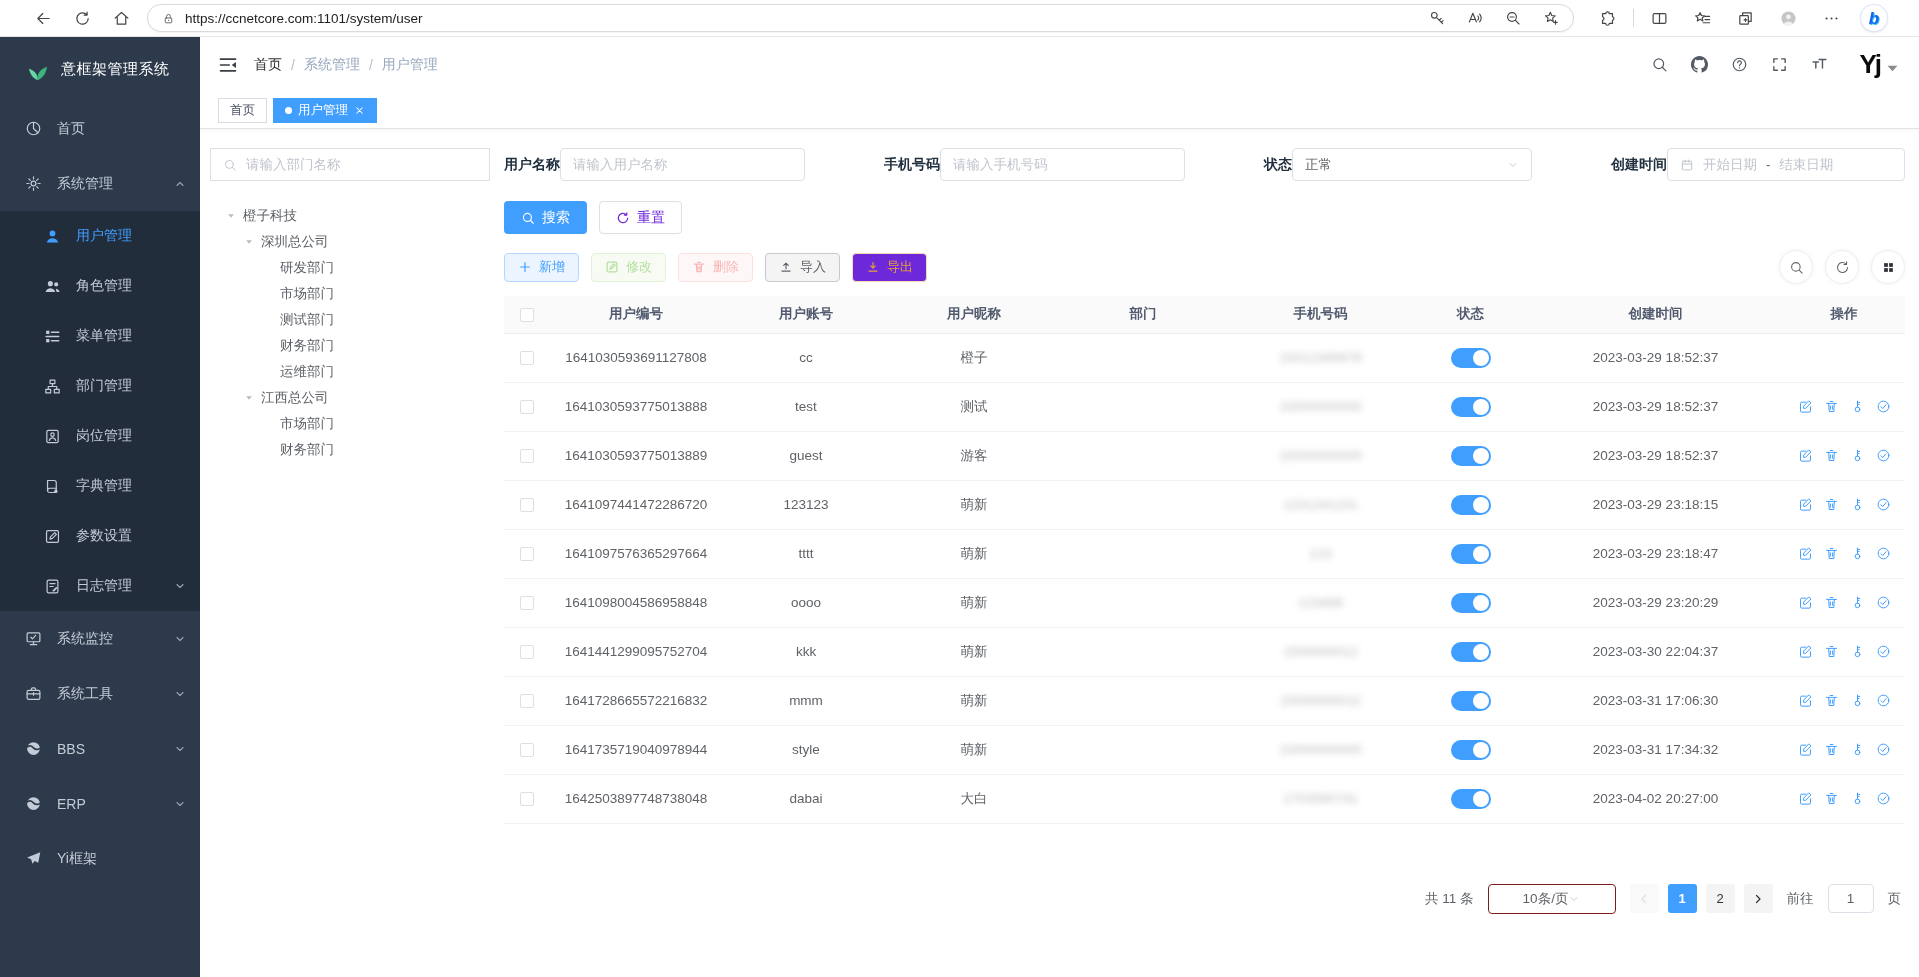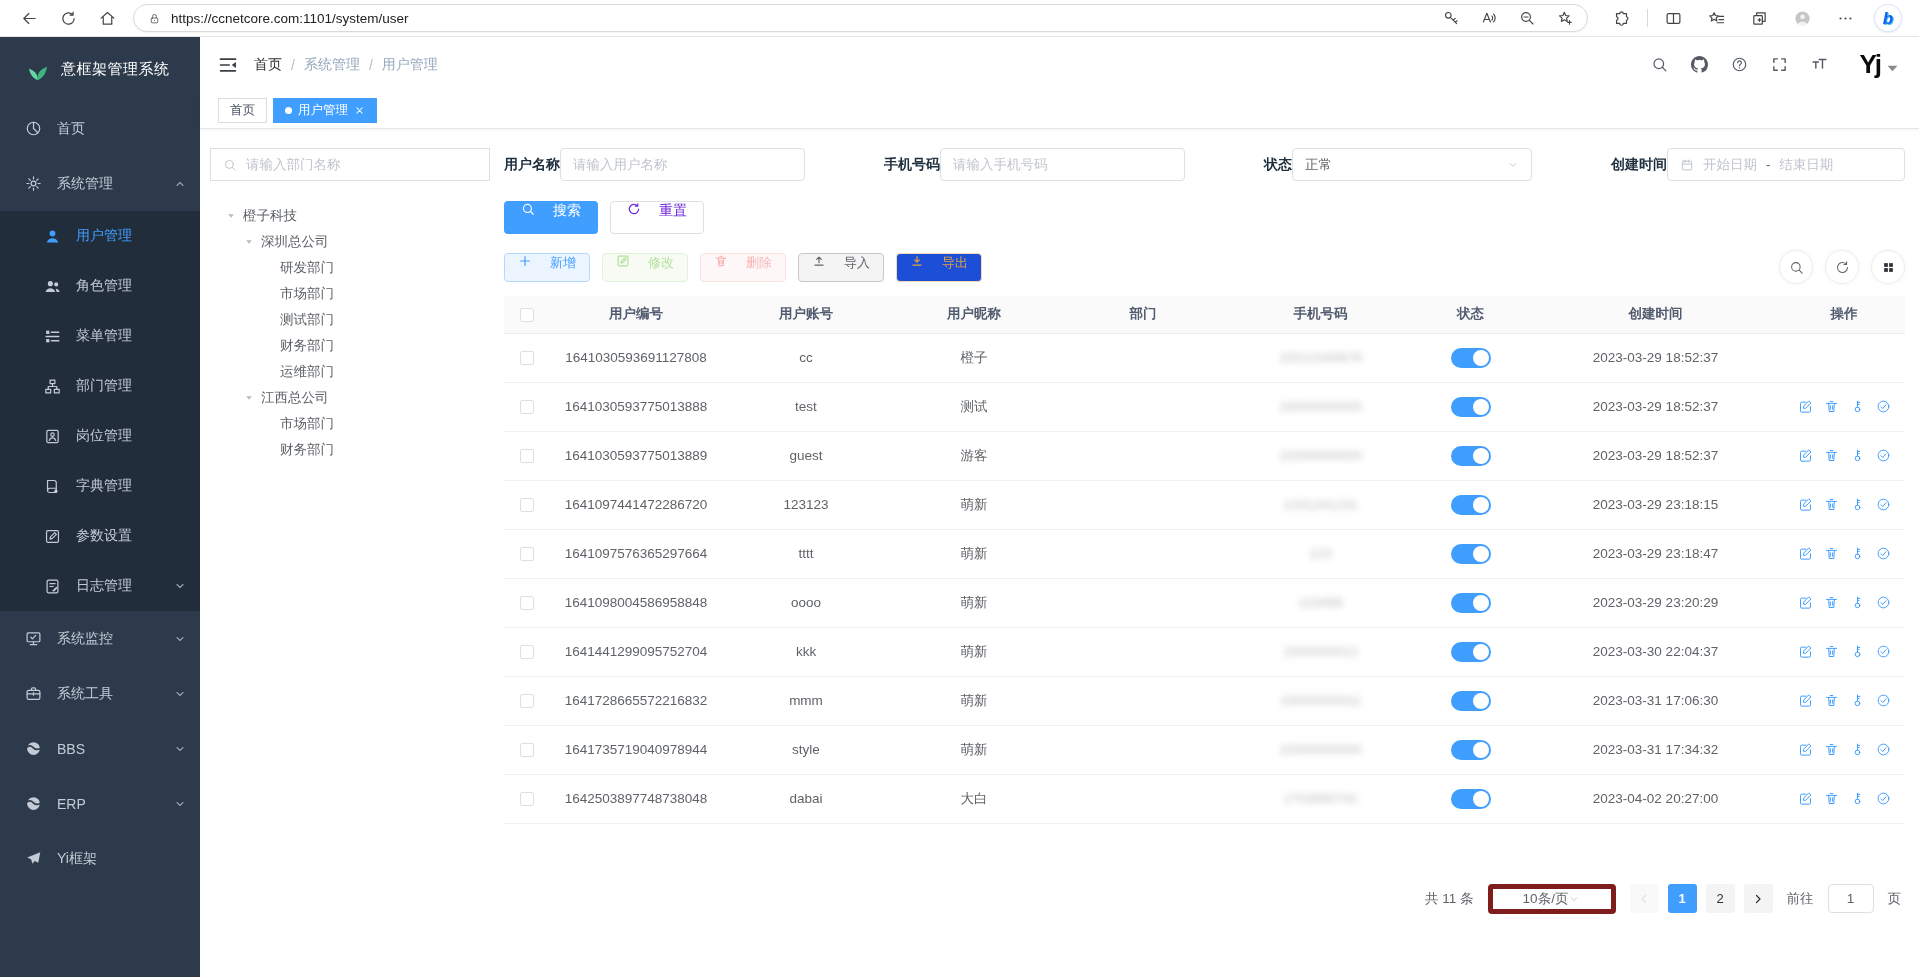--- a/index.html
+++ b/index.html
@@ -3,21 +3,21 @@
 <meta charset="utf-8">
 <style>
   *{box-sizing:border-box}
   html,body{margin:0;padding:0}
   body{width:1919px;height:977px;overflow:hidden;background:#fff;position:relative;
        font-family:"Liberation Sans","DejaVu Sans",sans-serif;-webkit-font-smoothing:antialiased}
   .icon{display:inline-flex;align-items:center;justify-content:center;flex-shrink:0}
   .icon svg{width:100%;height:100%;fill:none;stroke:currentColor;stroke-width:1.7;stroke-linecap:round;stroke-linejoin:round;display:block}
 
   
-  .browser-bar{height:37px;display:flex;align-items:center;background:#fff;border-bottom:1px solid #e6e6e6;padding:0 10px}
+  .browser-bar{height:37px;display:flex;align-items:center;background:#fff;border-bottom:1px solid #e6e6e6;padding:0 24px}
   .bicon{width:17px;height:17px;color:#454545;margin:0 11px;cursor:pointer}
   .url-pill{flex:1;height:28px;background:#fff;border:1px solid #dadada;border-radius:14px;display:flex;align-items:center;
             padding:0 14px;box-shadow:0 1px 2px rgba(0,0,0,.05);margin-left:6px;min-width:0}
   .url-pill .lock{width:13px;height:13px;color:#5f6368;margin-right:10px}
   .url-text{flex:1;font-size:13.5px;color:#202124;white-space:nowrap;overflow:hidden}
   .pill-right{display:flex;align-items:center;gap:22px;color:#454545}
   .pill-right .icon{width:16px;height:16px;cursor:pointer}
   .browser-right{display:flex;align-items:center;margin-left:12px;color:#454545}
   .browser-right .icon{width:17px;height:17px;margin:0 13px;cursor:pointer}
   .vdiv{width:1px;height:18px;background:#d9d9d9;margin:0 4px}
@@ -81,33 +81,33 @@
           padding:0 12px;background:#fff;cursor:text}
   .w240{width:245px}
   .select{width:240px;justify-content:space-between;cursor:pointer}
   .select .val{font-size:13.5px;color:#606266}
   .chev{width:12px;height:12px;color:#c0c4cc}
   .daterange{width:238px;gap:9px;cursor:pointer}
   .daterange .cal{width:14px;height:14px;color:#c0c4cc}
   .daterange .sep{color:#5c6066;font-size:13px}
 
   .btn-row{margin-top:20px;display:flex;gap:12px}
-  .btn{height:33px;border-radius:4px;display:inline-flex;gap:18px;font-size:14px;
+  .btn{height:33px;border-radius:4px;display:inline-flex;align-items:center;gap:7px;font-size:14px;
        padding:0 16px;border:1px solid transparent;cursor:pointer;font-family:inherit;background:#fff}
   .btn .icon{width:14px;height:14px}
   .btn .icon svg{stroke-width:2}
   .btn.primary{background:#409eff;color:#fff}
   .btn.default{border-color:#dcdfe6;color:#6d28d9}
   .toolbar-row{margin-top:16px;display:flex;align-items:center;gap:12px}
   .btn.sm{height:29px;font-size:13px;padding:0 13px;border-radius:4px}
   .plain-primary{background:#ecf5ff;border-color:#b3d8ff;color:#409eff}
   .plain-success{background:#f0f9eb;border-color:#c2e7b0;color:#67c23a}
   .plain-danger{background:#fef0f0;border-color:#fbc4c4;color:#f56c6c}
   .plain-info{background:#f4f4f5;border-color:#c8c9cc;color:#5f6368}
-  .plain-warning{background:#1d4ed8;border-color:#f5dab1;color:#e6a23c}
+  .plain-warning{background:#6d28d9;border-color:#f5dab1;color:#e6a23c}
   .disabled{opacity:.5;cursor:not-allowed}
   .tool-circles{margin-left:auto;display:flex;gap:12px}
   .circle-btn{width:34px;height:34px;border:1px solid #ebeef5;border-radius:50%;display:flex;align-items:center;
               justify-content:center;color:#5f6368;background:#fff;box-shadow:0 0 4px rgba(0,0,0,.05);cursor:pointer}
   .circle-btn .icon{width:15px;height:15px}
   .circle-btn.dark{color:#2f3237}
 
   .utable{width:100%;border-collapse:collapse;margin-top:12px;table-layout:fixed}
   .utable th{height:37px;background:#fafafa;font-size:13.5px;color:#515a6e;font-weight:bold;text-align:center;
              border-bottom:1px solid #ebeef5;padding:0;white-space:nowrap}
@@ -118,21 +118,21 @@
   .toggle{width:40px;height:20px;border-radius:10px;background:#409eff;display:inline-block;position:relative;
           vertical-align:middle;cursor:pointer}
   .toggle::after{content:"";position:absolute;top:2px;right:2px;width:16px;height:16px;background:#fff;border-radius:50%}
   .blur{filter:blur(3px);opacity:.6;color:#8a8d92}
   .row-actions{display:inline-flex;gap:11px;color:#409eff;vertical-align:middle}
   .row-actions .icon{width:15px;height:15px;cursor:pointer}
   .row-actions .icon svg{stroke-width:1.6}
 
   .pagination{margin-top:60px;display:flex;align-items:center;justify-content:flex-end;gap:14px;font-size:13.5px;
               color:#5f6368;padding-right:4px}
-  .psel{width:128px;height:30px;border:5px solid #7f1d1d;border-radius:4px;display:flex;align-items:center;
+  .psel{width:128px;height:30px;border:1px solid #7f1d1d;border-radius:4px;display:flex;align-items:center;
         justify-content:center;gap:0;color:#606266;cursor:pointer;background:#fff}
   .pager{display:flex;align-items:center;gap:9px}
   .pbtn{min-width:29px;height:29px;border-radius:3px;background:#f4f4f5;display:flex;align-items:center;
         justify-content:center;font-size:13px;color:#303133;cursor:pointer;padding:0 6px}
   .pbtn .icon{width:12px;height:12px}
   .pbtn .icon svg{stroke-width:2.4}
   .pbtn.disabled{color:#c0c4cc}
   .pbtn.active{background:#409eff;color:#fff;font-weight:bold}
   .goto-input{width:46px;height:29px;border:1px solid #dcdfe6;border-radius:4px;display:flex;align-items:center;
               justify-content:center;color:#606266;cursor:text;background:#fff}

